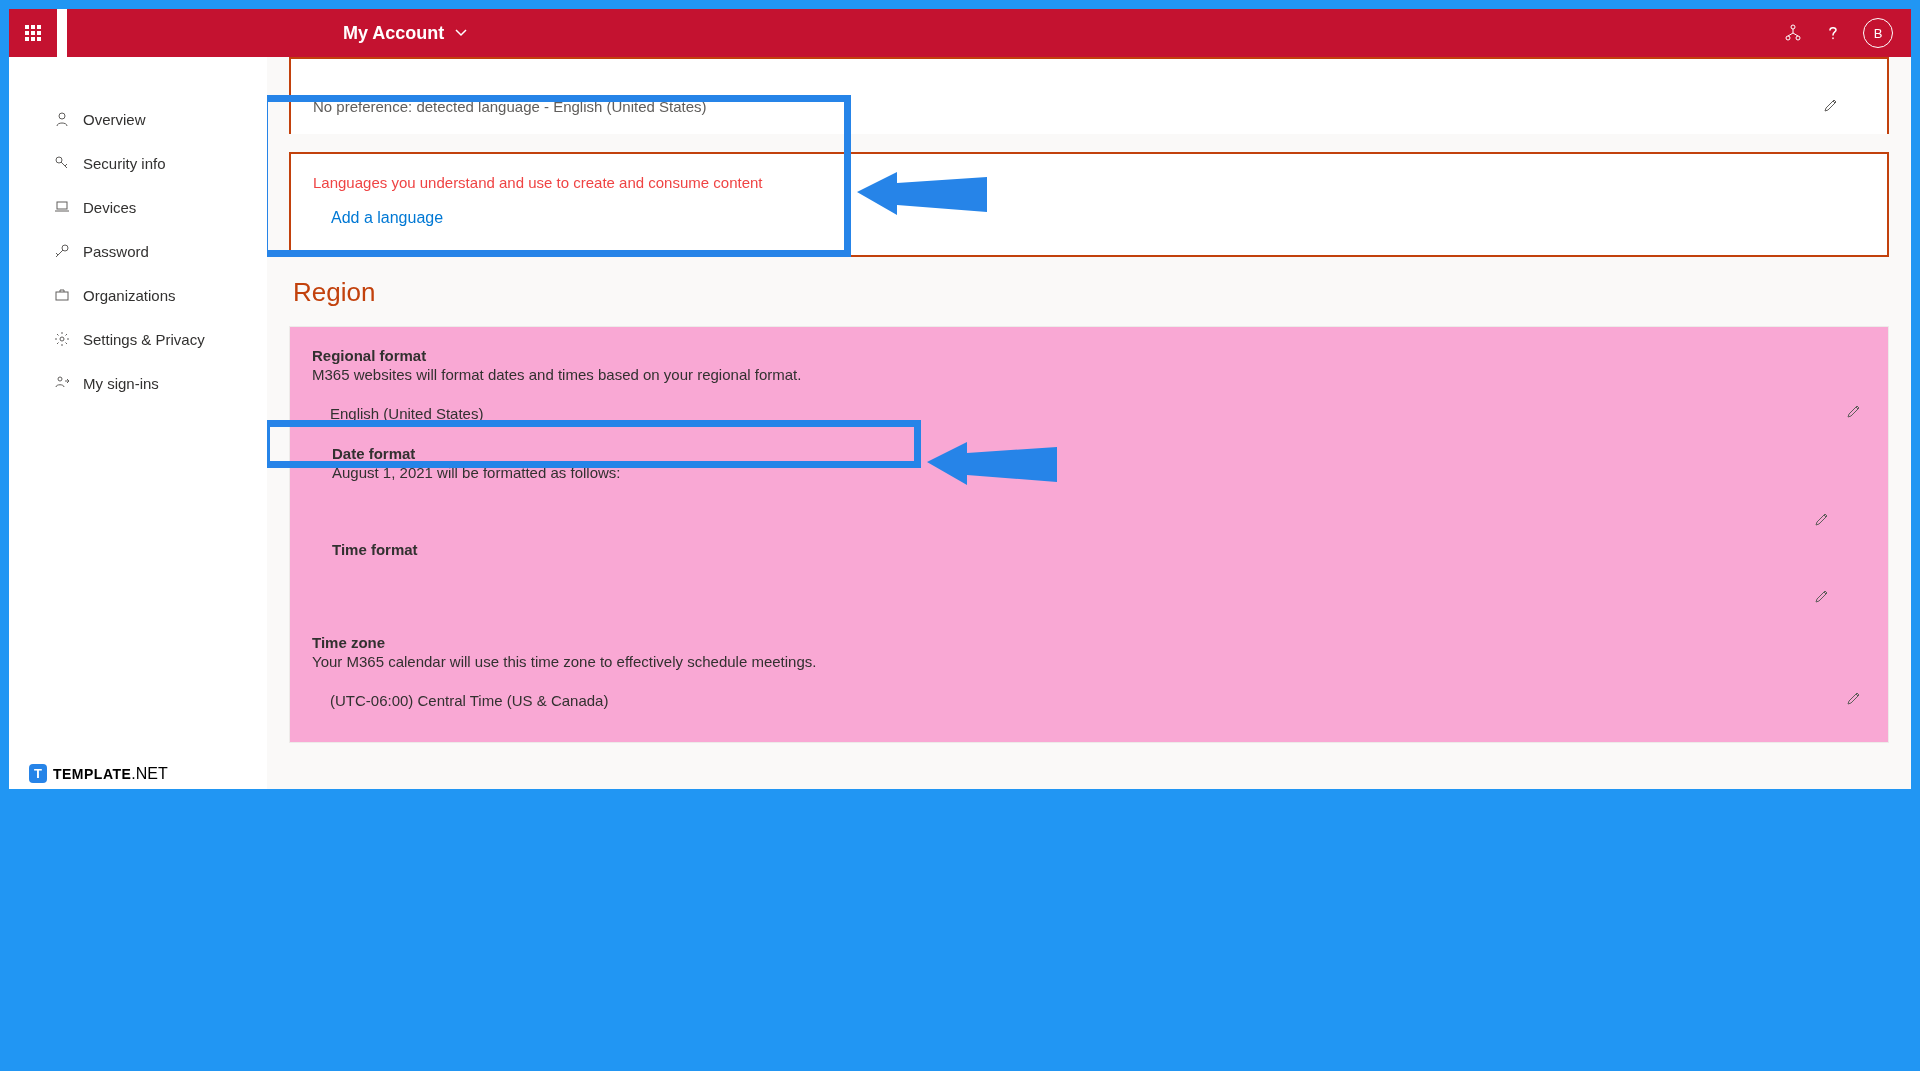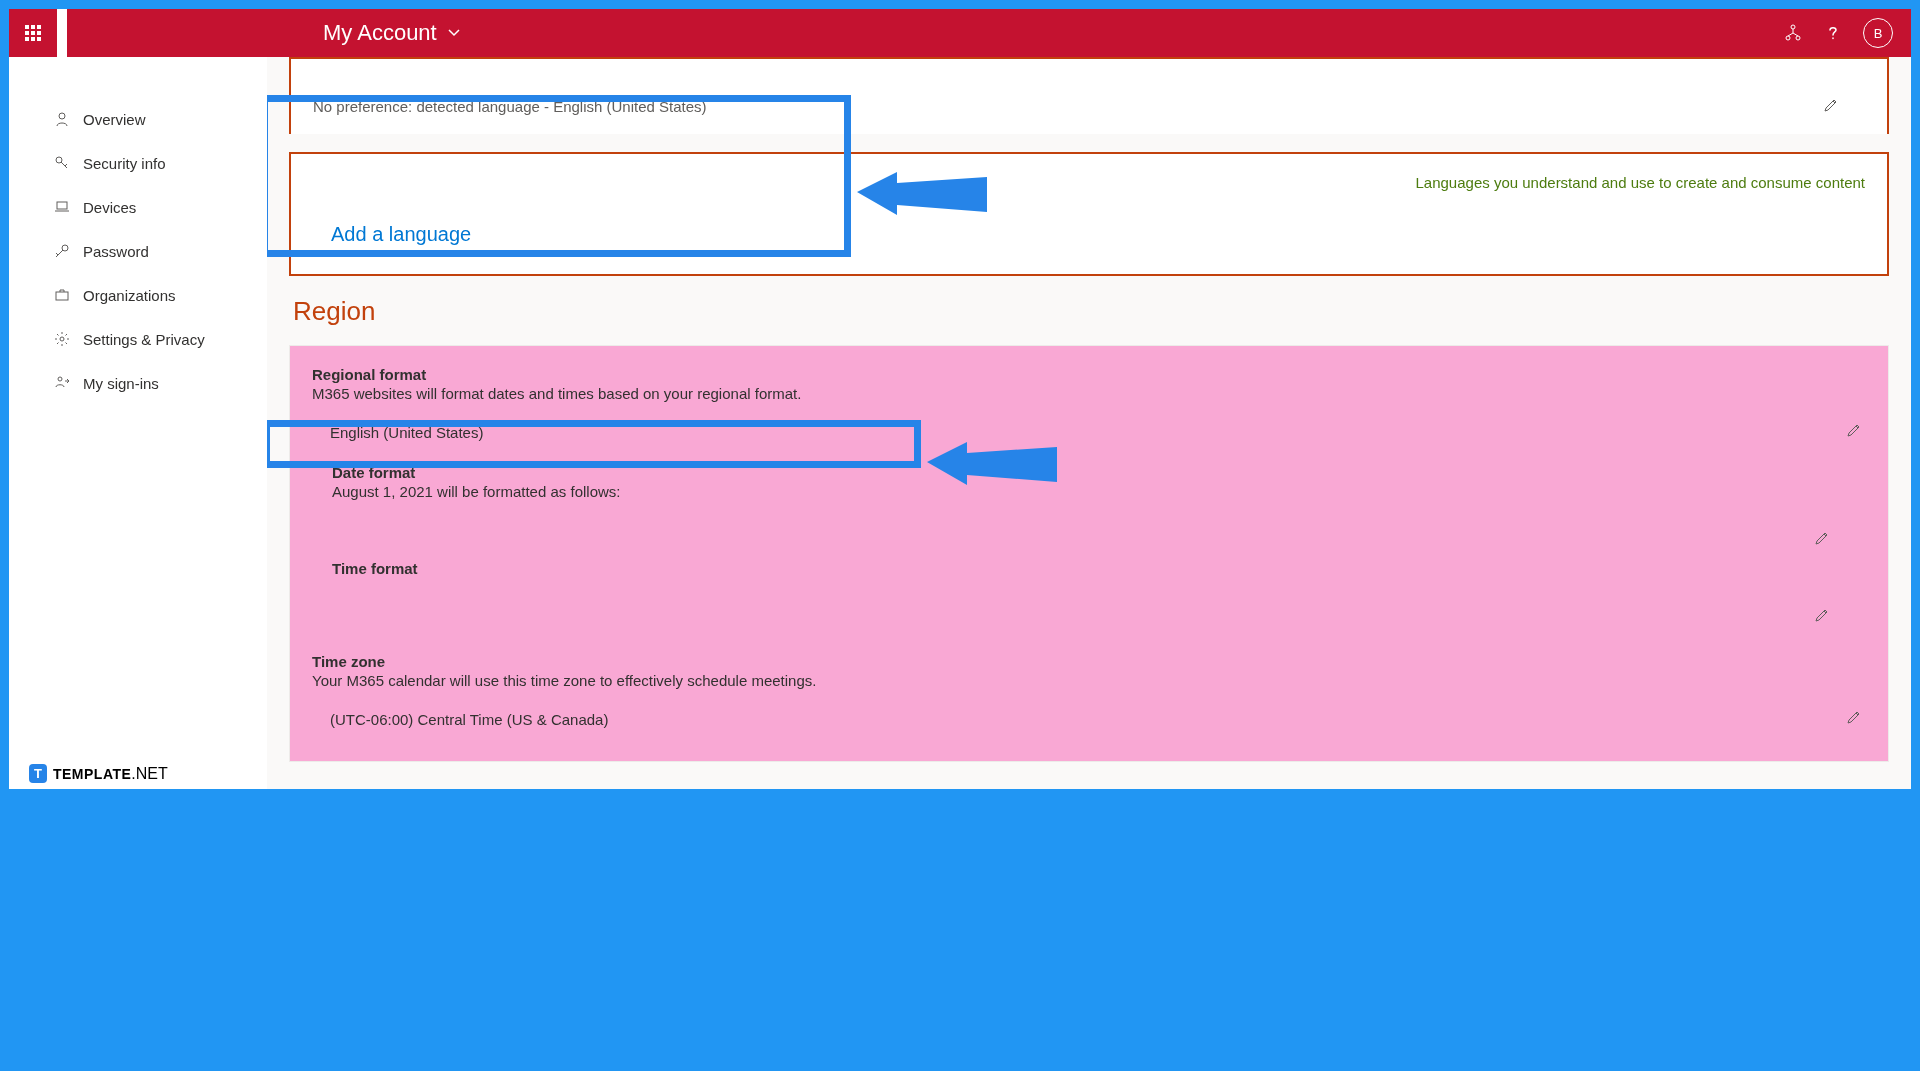--- a/index.html
+++ b/index.html
@@ -4,37 +4,37 @@
 <style>
 * { margin: 0; padding: 0; box-sizing: border-box; font-family: 'Segoe UI', Tahoma, sans-serif; }
 body { background: #2196f3; padding: 9px; }
 .app-container { background: #fff; width: 100%; height: 780px; position: relative; overflow: hidden; }
 .topbar { height: 48px; background: #c41230; display: flex; align-items: center; color: #fff; }
 .waffle { width: 48px; height: 48px; display: flex; align-items: center; justify-content: center; cursor: pointer; background: #c41230; }
 .waffle-grid { display: grid; grid-template-columns: repeat(3, 4px); grid-template-rows: repeat(3, 4px); gap: 2px; }
 .waffle-grid span { background: #fff; width: 4px; height: 4px; }
 .white-gap { width: 10px; height: 48px; background: #fff; }
 .title-section { display: flex; align-items: center; margin-left: 256px; cursor: pointer; }
-.title-text { font-size: 22px; font-weight: 400; }
+.title-text { font-size: 18px; font-weight: 700; margin-left: 20px; }
 .chevron { margin-left: 10px; }
 .topbar-right { margin-left: auto; display: flex; align-items: center; gap: 20px; padding-right: 18px; }
 .topbar-icon { width: 20px; height: 20px; cursor: pointer; display: flex; align-items: center; justify-content: center; }
 .avatar { width: 30px; height: 30px; border: 1.5px solid #fff; border-radius: 50%; display: flex; align-items: center; justify-content: center; font-size: 13px; cursor: pointer; }
 .main-layout { display: flex; height: calc(100% - 48px); }
 .sidebar { width: 258px; padding-top: 40px; }
 .nav-item { display: flex; align-items: center; padding: 13px 12px; cursor: pointer; color: #323130; font-size: 15px; margin-left: 32px; }
 .nav-icon { width: 18px; height: 18px; margin-right: 12px; color: #605e5c; display: flex; align-items: center; justify-content: center; }
 .content { flex: 1; background: #faf9f8; padding: 0 22px; overflow-y: auto; position: relative; }
 .detected-row { display: flex; align-items: center; padding: 14px 22px; color: #605e5c; font-size: 15px; }
 .detected-text { flex: 1; }
 .edit-btn { cursor: pointer; color: #605e5c; padding: 4px; }
 .card { background: #fff; padding: 20px 22px 28px; margin-bottom: 18px; border: 2px solid #c2410c; position: relative; }
 .card-title-bold { font-weight: 600; font-size: 15px; color: #323130; margin-bottom: 4px; }
-.card-desc { font-size: 15px; color: #4d7c0f; margin-bottom: 32px; text-align: right; }
-.link { color: #0078d4; font-size: 20px; cursor: pointer; margin-left: 18px; margin-top: 45px; }
+.card-desc { font-size: 15px; color: #ef4444; margin-bottom: 18px; }
+.link { color: #0078d4; font-size: 16px; cursor: pointer; margin-left: 18px; margin-top: 45px; }
 .section-header { font-size: 26px; font-weight: 400; color: #c2410c; margin: 20px 0 18px 4px; }
 .region-card { background: #f9a8d4; padding: 20px 22px; border: 1px solid #edebe9; position: relative; }
 .setting-block { margin-bottom: 26px; position: relative; }
 .setting-label { font-weight: 600; font-size: 15px; color: #323130; margin-bottom: 2px; }
 .setting-desc { font-size: 15px; color: #323130; }
 .value-row { display: flex; align-items: center; padding: 16px 0 8px 18px; }
 .value-text { flex: 1; font-size: 15px; color: #323130; }
 .sub-block { padding-left: 20px; margin-top: 10px; }
 .sub-label { font-weight: 600; font-size: 15px; color: #323130; margin-bottom: 2px; }
 .sub-desc { font-size: 15px; color: #323130; }

